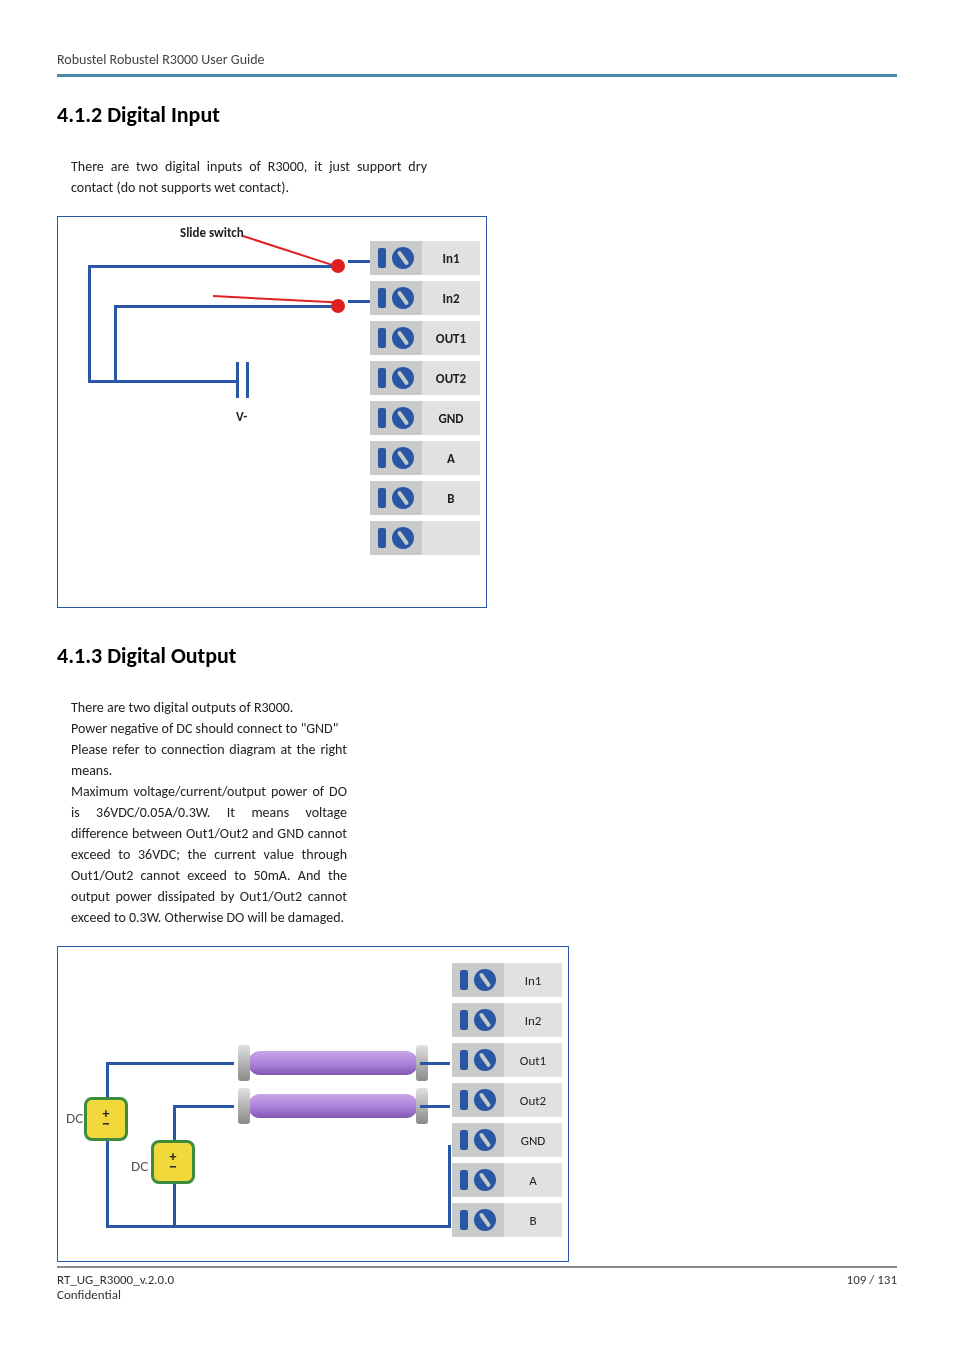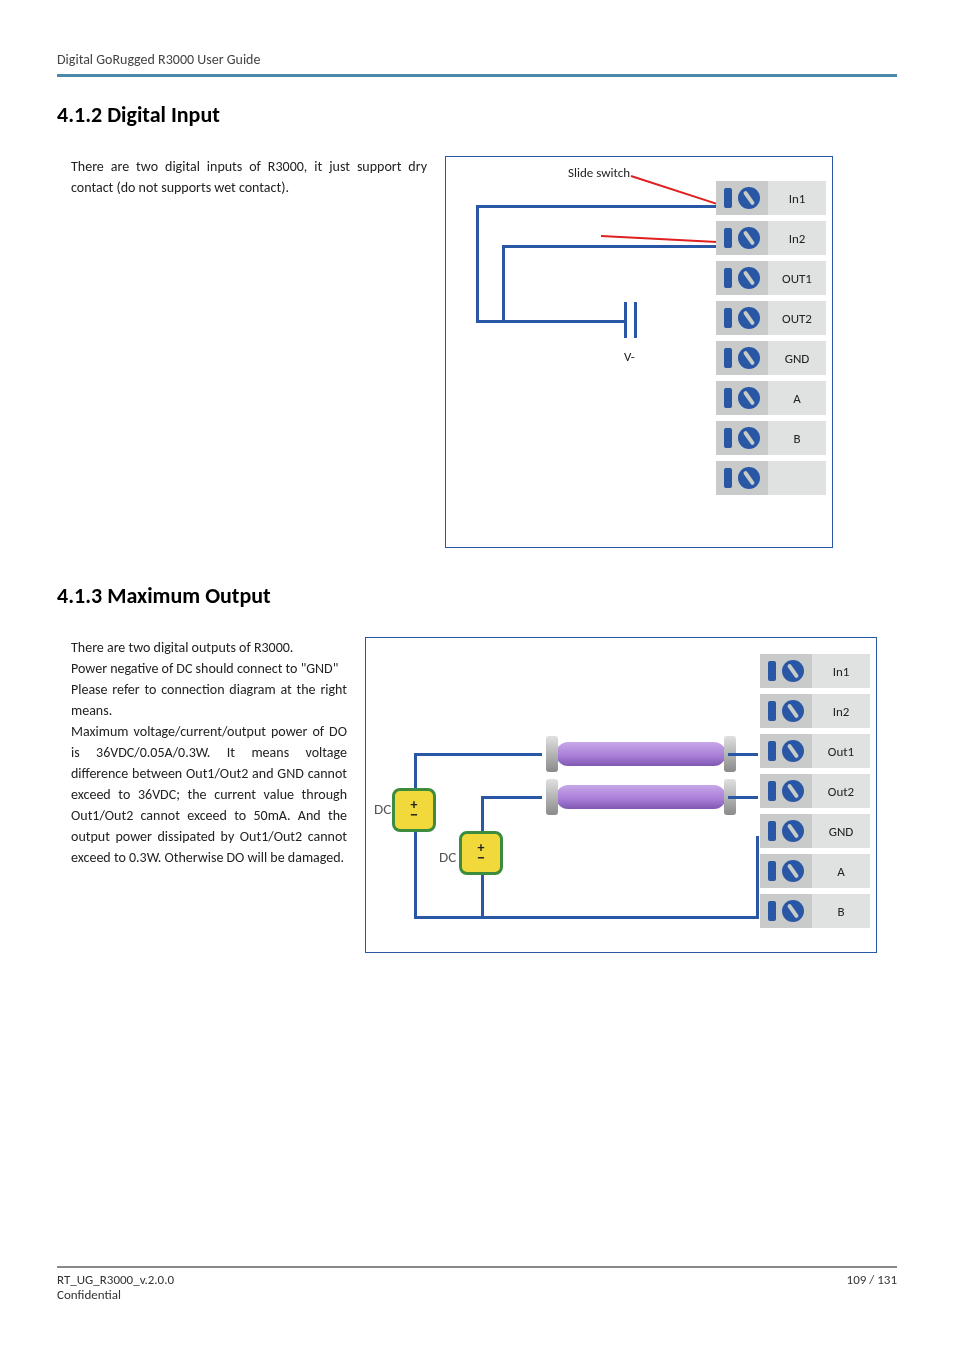--- a/index.html
+++ b/index.html
@@ -24,40 +24,41 @@
   h2.section-title {
     font-size: 22px;
     font-weight: bold;
     color: #000;
     margin-bottom: 28px;
   }
   .row {
     display: flex;
     align-items: flex-start;
     gap: 18px;
+    flex-direction: column;
   }
   .col-text {
     font-size: 14px;
     line-height: 1.5;
     color: #222;
     text-align: justify;
     text-justify: inter-word;
   }
   .section1 .col-text { width: 370px; padding-left: 14px; }
   .section2 .col-text { width: 290px; padding-left: 14px; }
   .col-text p { margin-bottom: 0; }
   .bold { font-weight: bold; }
 
   
   .diagram {
     border: 1.5px solid #2a57a5;
     background: #fff;
     position: relative;
   }
-  .diag1 { width: 388px; height: 392px; }
+  .diag1 { width: 430px; height: 392px; font-weight: bold; }
   .diag2 { width: 512px; height: 316px; }
 
   
   .terminal-stack {
     position: absolute;
     right: 6px;
     top: 24px;
     display: flex;
     flex-direction: column;
     gap: 6px;
@@ -185,21 +186,21 @@
   }
   .footer .left { text-align: left; }
   .footer .mid { text-align: center; flex:1; }
   .footer .right { text-align: right; }
 </style>
 </head>
 <body>
 
 <div class="page">
 
-  <div class="running-header">Digital GoRugged R3000 User Guide</div>
+  <div class="running-header">Robustel Robustel R3000 User Guide</div>
 
   <h2 class="section-title">4.1.2 Digital Input</h2>
   <div class="row section1">
     <div class="col-text">
       <p>There are two digital inputs of R3000, it just support dry contact (do not supports wet contact).</p>
     </div>
 
     <div class="diagram diag1">
       <div class="slide-label">Slide switch</div>
 
@@ -279,21 +280,21 @@
             <div class="term-icon">
               <div class="slot"></div>
               <div class="screw"></div>
             </div>
             <div class="term-label"></div>
           </div>
       </div>
     </div>
   </div>
 
-  <h2 class="section-title" style="margin-top:34px;">4.1.3 Maximum Output</h2>
+  <h2 class="section-title" style="margin-top:34px;">4.1.3 Digital Output</h2>
   <div class="row section2">
     <div class="col-text">
       <p>There are two digital outputs of R3000.</p>
       <p>Power negative of DC should connect to "GND"</p>
       <p>Please refer to connection diagram at the right means.</p>
       <p>Maximum voltage/current/output power of DO is 36VDC/0.05A/0.3W. It means voltage difference between Out1/Out2 and GND cannot exceed to 36VDC; the current value through Out1/Out2 cannot exceed to 50mA. And the output power dissipated by Out1/Out2 cannot exceed to 0.3W. Otherwise DO will be damaged.</p>
     </div>
 
     <div class="diagram diag2">
 

